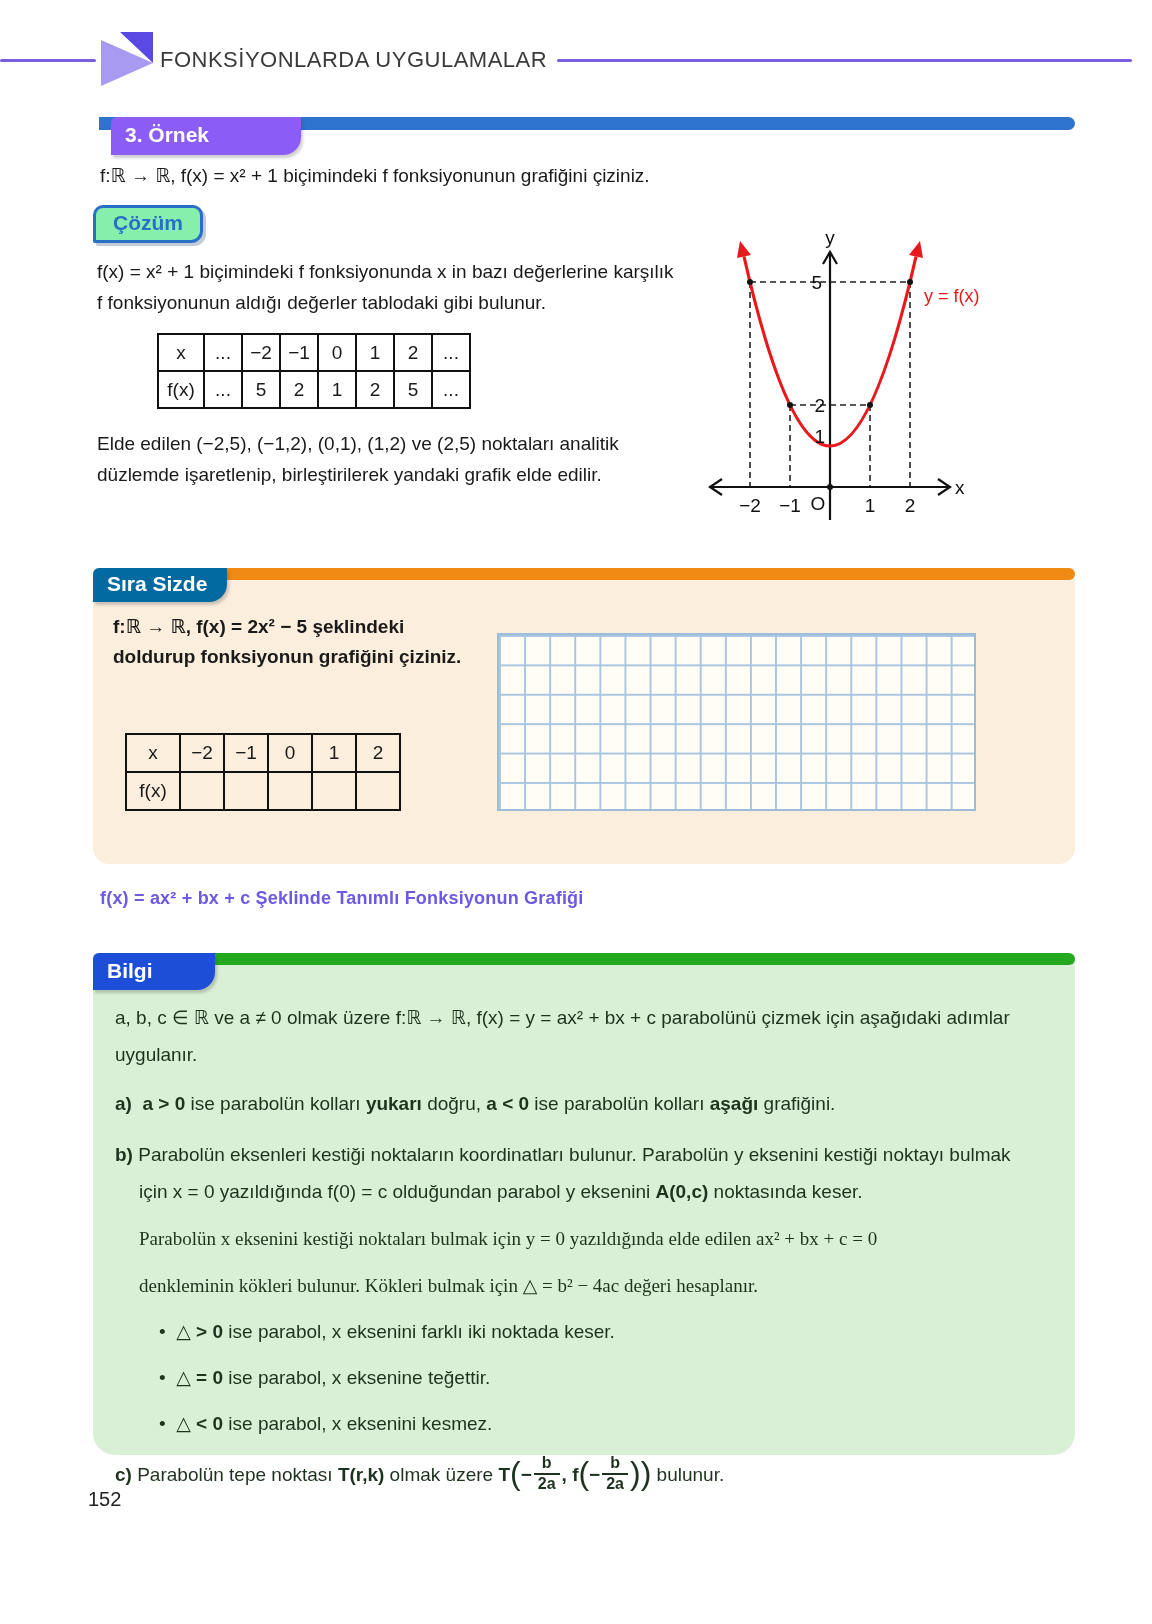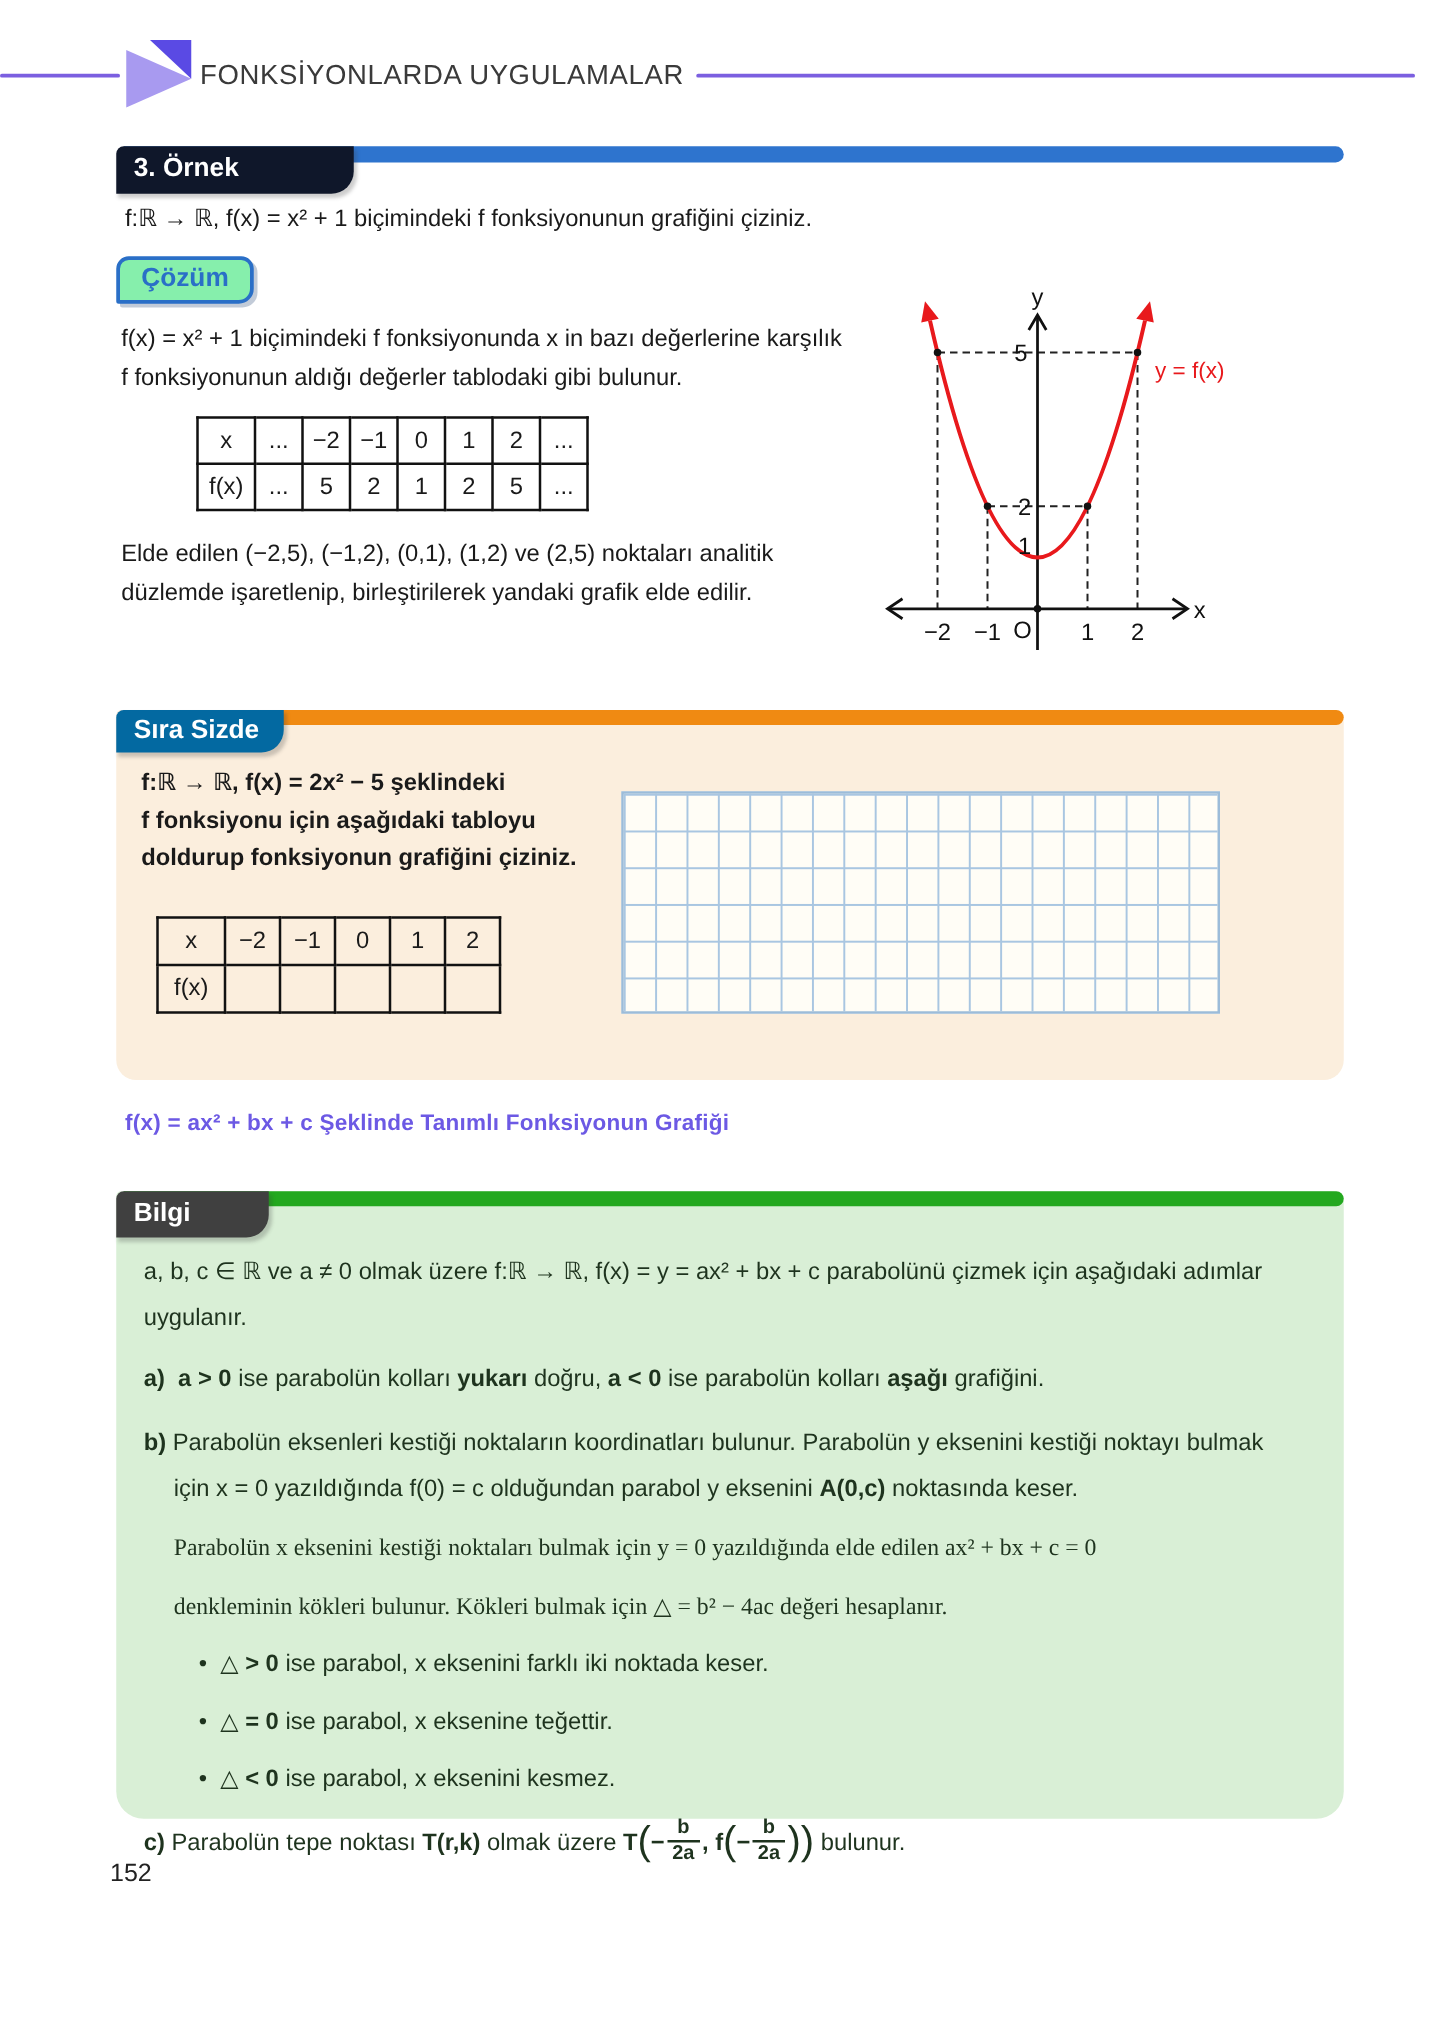--- a/index.html
+++ b/index.html
@@ -15,21 +15,21 @@
   .logo { width:58px; height:56px; margin:0 4px 0 2px; }
   .header-title { font-size:22px; font-weight:400; letter-spacing:0.5px; color:#3a3a3a; margin-right:10px; white-space:nowrap; }
 
   
   .banner-bar { position:absolute; left:6px; right:0; top:0; height:13px; border-radius:0 8px 8px 0; }
   .banner-tab { position:absolute; left:0; top:0; display:flex; align-items:center; padding:0 20px 2px 14px;
                 color:#fff; font-weight:bold; border-radius:6px 0 18px 0; box-shadow:2px 3px 3px rgba(60,60,60,.25); }
 
   .ornek-banner { position:absolute; left:93px; top:117px; width:982px; height:40px; }
   .ornek-banner .banner-bar { background:#2e74ce; }
-  .ornek-banner .banner-tab { background:#0f172a; height:38px; min-width:190px; font-size:21px; }
+  .ornek-banner .banner-tab { background:#8b5cf6; height:38px; min-width:190px; font-size:21px;margin-left:18px; }
 
   .problem-line { position:absolute; left:100px; top:164px; font-size:19px; }
 
   .cozum-box { position:absolute; left:93px; top:205px; display:inline-block; border:3px solid #2a6fc7; border-radius:10px 10px 12px 2px;
                padding:3px 17px 5px 17px; color:#2a6fc7; font-size:21px; font-weight:bold; background:#86efac;
                box-shadow:3px 3px 0 #c2cbd8; }
 
   
   .solution-col { position:absolute; left:97px; top:256px; width:612px; font-size:19px; }
   .solution-col .line { line-height:31px; }
@@ -57,21 +57,21 @@
                 background-image:linear-gradient(to right,#a9c6e1 1.5px,transparent 1.5px),
                                  linear-gradient(to bottom,#a9c6e1 1.5px,transparent 1.5px);
                 background-size:25.1px 29.4px; }
 
   
   .section-heading { position:absolute; left:100px; top:888px; font-size:18px; font-weight:bold; color:#6c59e4; letter-spacing:0.2px; }
 
   
   .bilgi-panel { position:absolute; left:93px; top:953px; width:982px; height:502px; background:#d9efd6; border-radius:4px 10px 22px 22px; }
   .bilgi-panel .banner-bar { background:#23a81f; height:12px; }
-  .bilgi-panel .banner-tab { background:#404040; height:37px; min-width:122px; font-size:21px; }
+  .bilgi-panel .banner-tab { background:#1d4ed8; height:37px; min-width:122px; font-size:21px; }
   .bilgi-body { position:absolute; left:22px; right:18px; top:46px; font-size:19px; color:#1e331e; }
   .bilgi-body .row { line-height:37px; }
   .b { font-weight:bold; }
   .ind { padding-left:24px; }
   .bullet-row { padding-left:44px; margin-top:9px; }
   .mt-a { margin-top:12px; }
   .mt-b { margin-top:14px; }
   .mt-c { margin-top:10px;font-family:Liberation Serif, serif; }
   .frac { display:inline-block; vertical-align:middle; text-align:center; line-height:1.05; font-size:16px; font-weight:bold; margin:0 2px; position:relative; top:-2px; }
   .frac .num { display:block; border-bottom:2px solid #1e331e; padding:0 4px 1px 4px; }
@@ -183,21 +183,20 @@
     <text x="226" y="74" class="redlbl" text-anchor="start">y = f(x)</text>
   </svg>
 
   <div class="sira-panel">
     <div class="banner-bar"></div>
     <div class="banner-tab">
       <span>Sıra Sizde</span>
     </div>
     <div class="sira-problem">
       <div class="line">f:ℝ → ℝ,  f(x) = 2x² − 5 şeklindeki</div>
-      <div class="line">f fonksiyonu için aşağıdaki tabloyu</div>
       <div class="line">doldurup fonksiyonun grafiğini çiziniz.</div>
     </div>
     <table class="sira-table">
       <tbody>
           <tr>
         <td class="hd">x</td>
         <td>−2</td>
         <td>−1</td>
         <td>0</td>
         <td>1</td>

